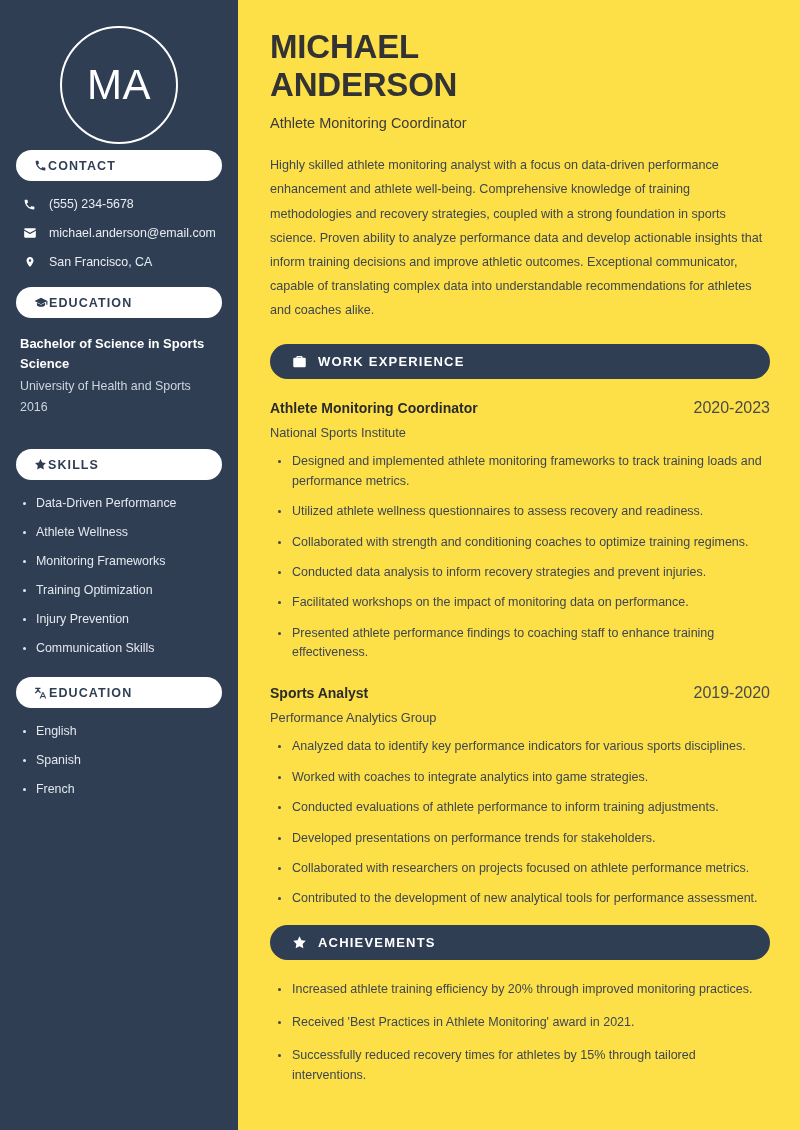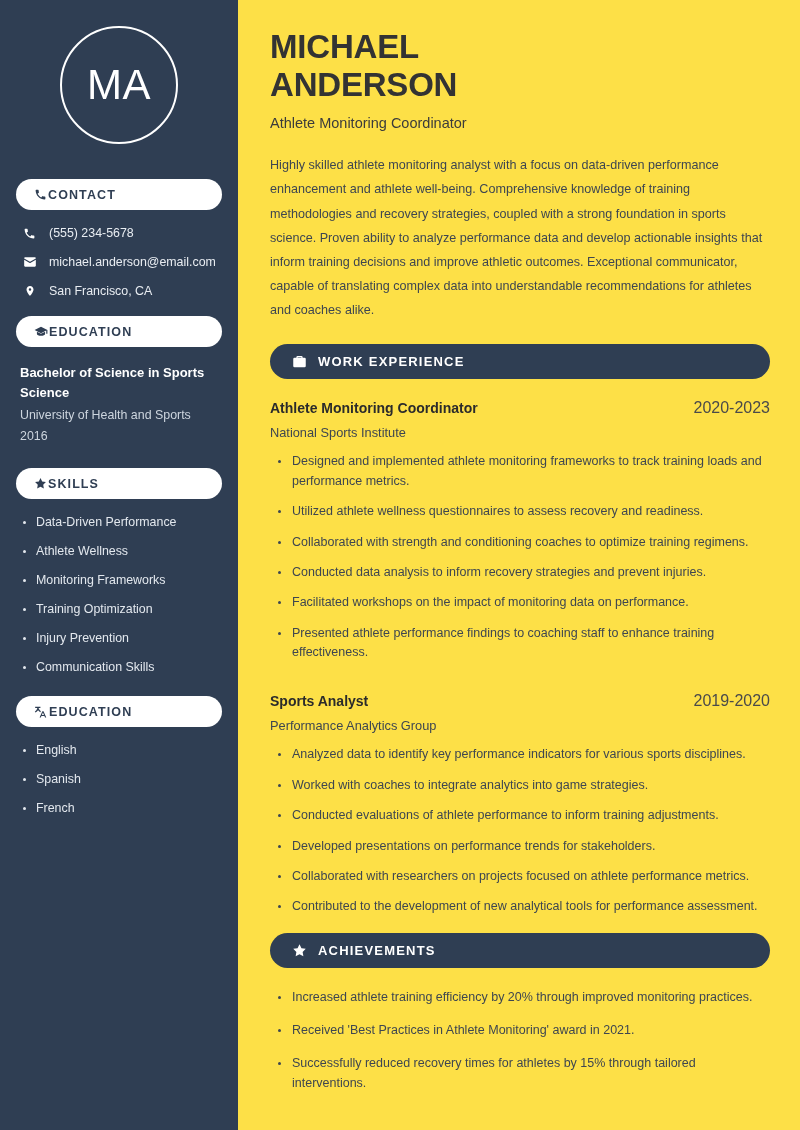--- a/index.html
+++ b/index.html
@@ -34,21 +34,21 @@
     content:"";
     position:absolute;
     top:0; right:0; width:1px; height:100%;
     background:#2f3e53;
   }
 
   .avatar-wrap {
     display: flex;
     justify-content: center;
     padding-top: 26px;
-    padding-bottom: 35px;
+    padding-bottom: 6px;
   }
   .avatar {
     width: 118px;
     height: 118px;
     border-radius: 50%;
     border: 2px solid #ffffff;
     display: flex;
     align-items: center;
     justify-content: center;
     color: #ffffff;
@@ -275,21 +275,21 @@
               <path d="M5 11.7v3.6c0 1.6 3.1 3.2 7 3.2s7-1.6 7-3.2v-3.6l-7 3.5-7-3.5z"></path>
             </svg>
         </span>
         <span class="pill-label">EDUCATION</span>
       </div>
       <div class="edu-degree">Bachelor of Science in Sports Science</div>
       <div class="edu-school">University of Health and Sports</div>
       <div class="edu-year">2016</div>
     </div>
 
-    <div class="sb-block" style="margin-top:22px;">
+    <div class="sb-block" style="margin-top:32px;">
       <div class="pill">
         <span class="ico">
           <svg width="13" height="13" viewBox="0 0 24 24" fill="#2f3e53">
               <path d="m12 2 3.1 6.3 6.9 1-5 4.9 1.2 6.8L12 17.8 5.8 21l1.2-6.8-5-4.9 6.9-1L12 2z"></path>
             </svg>
         </span>
         <span class="pill-label">SKILLS</span>
       </div>
       <ul class="sb-list">
         <li>Data-Driven Performance</li>
@@ -349,21 +349,21 @@
       <ul class="main-list">
         <li>Designed and implemented athlete monitoring frameworks to track training loads and performance metrics.</li>
         <li>Utilized athlete wellness questionnaires to assess recovery and readiness.</li>
         <li>Collaborated with strength and conditioning coaches to optimize training regimens.</li>
         <li>Conducted data analysis to inform recovery strategies and prevent injuries.</li>
         <li>Facilitated workshops on the impact of monitoring data on performance.</li>
         <li>Presented athlete performance findings to coaching staff to enhance training effectiveness.</li>
       </ul>
     </section>
 
-    <section class="job" style="margin-top:30px;">
+    <section class="job" style="margin-top:22px;">
       <div class="job-head">
         <div class="job-role">Sports Analyst</div>
         <div class="job-dates">2019-2020</div>
       </div>
       <div class="job-company">Performance Analytics Group</div>
       <ul class="main-list">
         <li>Analyzed data to identify key performance indicators for various sports disciplines.</li>
         <li>Worked with coaches to integrate analytics into game strategies.</li>
         <li>Conducted evaluations of athlete performance to inform training adjustments.</li>
         <li>Developed presentations on performance trends for stakeholders.</li>

